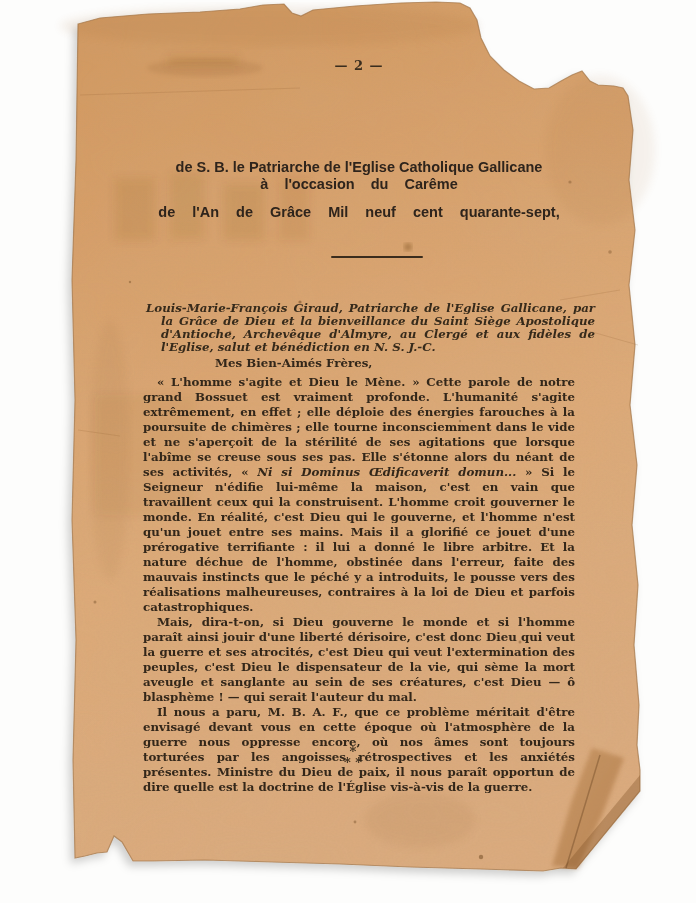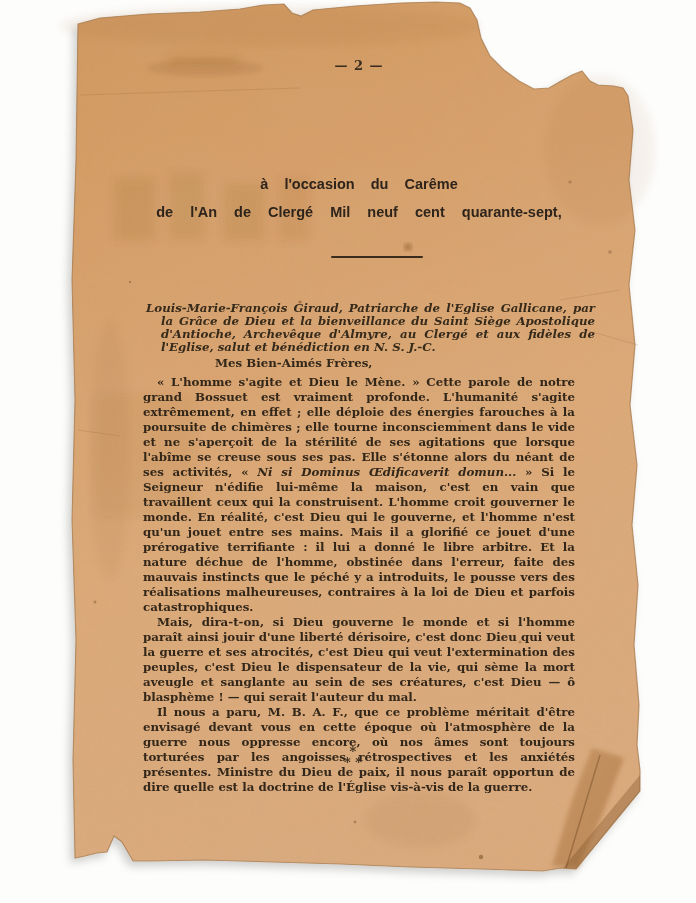--- a/index.html
+++ b/index.html
@@ -147,22 +147,23 @@
       <path d="M 560 300 L 620 290"></path>
       <path d="M 78 430 L 120 436"></path>
     </g>
   </svg>
 
   <div class="content">
 
     <div class="pageno">— 2 —</div>
 
 
+    <div class="sub sub1">de S. B. le Patriarche de l'Eglise Catholique Gallicane</div>
     <div class="sub sub2">à l'occasion du Carême</div>
-    <div class="sub sub3">de l'An de Clergé Mil neuf cent quarante-sept,</div>
+    <div class="sub sub3">de l'An de Grâce Mil neuf cent quarante-sept,</div>
 
     <div class="rule"></div>
 
     <div class="address">Louis-Marie-François Giraud, Patriarche de l'Eglise Gallicane, par la Grâce de Dieu et la bienveillance du Saint Siège Apostolique d'Antioche, Archevêque d'Almyre, au Clergé et aux fidèles de l'Eglise, salut et bénédiction en N. S. J.-C.</div>
 
     <div class="salutation">Mes Bien-Aimés Frères,</div>
 
     <div class="bodytext">
       <p><span>« L'homme s'agite et Dieu le Mène. » Cette parole de notre grand Bossuet est vraiment profonde. L'humanité s'agite extrêmement, en effet ; elle déploie des énergies farouches à la poursuite de chimères ; elle tourne inconsciemment dans le vide et ne s'aperçoit de la stérilité de ses agitations que lorsque l'abîme se creuse sous ses pas. Elle s'étonne alors du néant de ses activités, « </span><i>Ni si Dominus Œdificaverit domun...</i><span> » Si le Seigneur n'édifie lui-même la maison, c'est en vain que travaillent ceux qui la construisent. L'homme croit gouverner le monde. En réalité, c'est Dieu qui le gouverne, et l'homme n'est qu'un jouet entre ses mains. Mais il a glorifié ce jouet d'une prérogative terrifiante : il lui a donné le libre arbitre. Et la nature déchue de l'homme, obstinée dans l'erreur, faite des mauvais instincts que le péché y a introduits, le pousse vers des réalisations malheureuses, contraires à la loi de Dieu et parfois catastrophiques.</span></p>
       <p>Mais, dira-t-on, si Dieu gouverne le monde et si l'homme paraît ainsi jouir d'une liberté dérisoire, c'est donc Dieu qui veut la guerre et ses atrocités, c'est Dieu qui veut l'extermination des peuples, c'est Dieu le dispensateur de la vie, qui sème la mort aveugle et sanglante au sein de ses créatures, c'est Dieu — ô blasphème ! — qui serait l'auteur du mal.</p>

